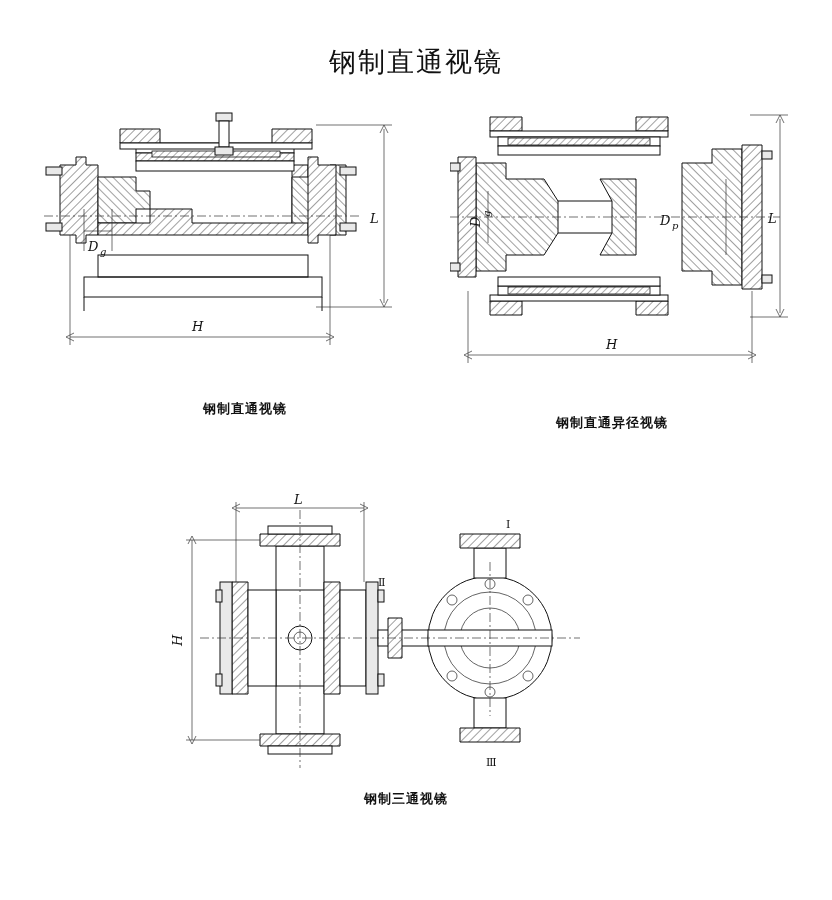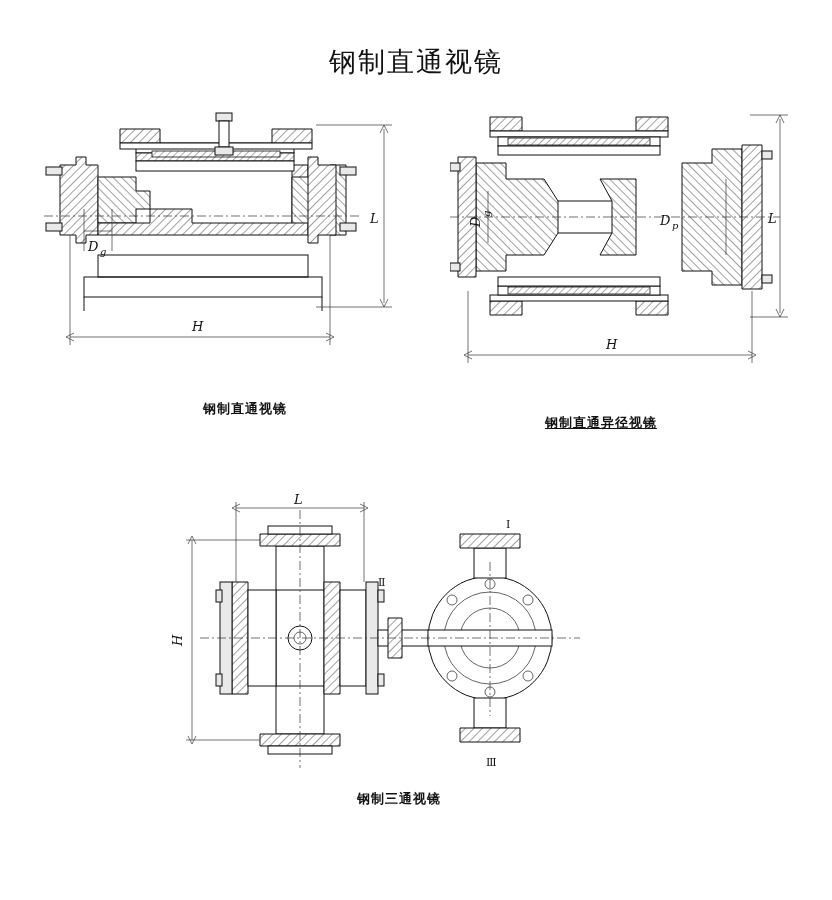--- a/index.html
+++ b/index.html
@@ -212,21 +212,21 @@
         <text class="lbl" x="318" y="118">L</text>
 
         <line class="ln-dim" x1="18" y1="250" x2="302" y2="250"></line>
         <path class="ln-dim" d="M22,246 L14,250 L22,254 M298,246 L306,250 L298,254"></path>
         <line class="ln-dim" x1="18" y1="186" x2="18" y2="258"></line>
         <line class="ln-dim" x1="302" y1="186" x2="302" y2="258"></line>
         <text class="lbl" x="156" y="244">H</text>
       </g>
     </svg>
   </div>
-  <div class="fig-caption" style="left:461px; top:414px; width:280px;text-decoration:underline;">钢制直通异径视镜</div>
+  <div class="fig-caption" style="left:472px; top:414px; width:280px;">钢制直通异径视镜</div>
 
   <div class="fig svg-holder" style="left:160px; top:490px;">
     <svg width="460" height="290" viewBox="0 0 460 290">
       <g>
 
         <rect class="solid-w" x="116" y="56" width="48" height="188"></rect>
         <path class="ln" d="M116,100 L164,100 M116,196 L164,196"></path>
 
         <path class="hatch-a" d="M100,44 L180,44 L180,56 L100,56 Z"></path>
         <rect class="solid-w" x="108" y="36" width="64" height="8"></rect>
@@ -291,15 +291,15 @@
         <line class="ln-dim" x1="26" y1="50" x2="100" y2="50"></line>
         <line class="ln-dim" x1="26" y1="250" x2="100" y2="250"></line>
         <text class="lbl" x="22" y="156" transform="rotate(-90 22 156)">H</text>
 
         <text class="lbl-rm" x="346" y="38">Ⅰ</text>
         <text class="lbl-rm" x="218" y="96">Ⅱ</text>
         <text class="lbl-rm" x="326" y="276">Ⅲ</text>
       </g>
     </svg>
   </div>
-  <div class="fig-caption" style="left:289px; top:790px; width:220px;">钢制三通视镜</div>
+  <div class="fig-caption" style="left:296px; top:790px; width:220px;">钢制三通视镜</div>
 
 </div>
 
 </body></html>

